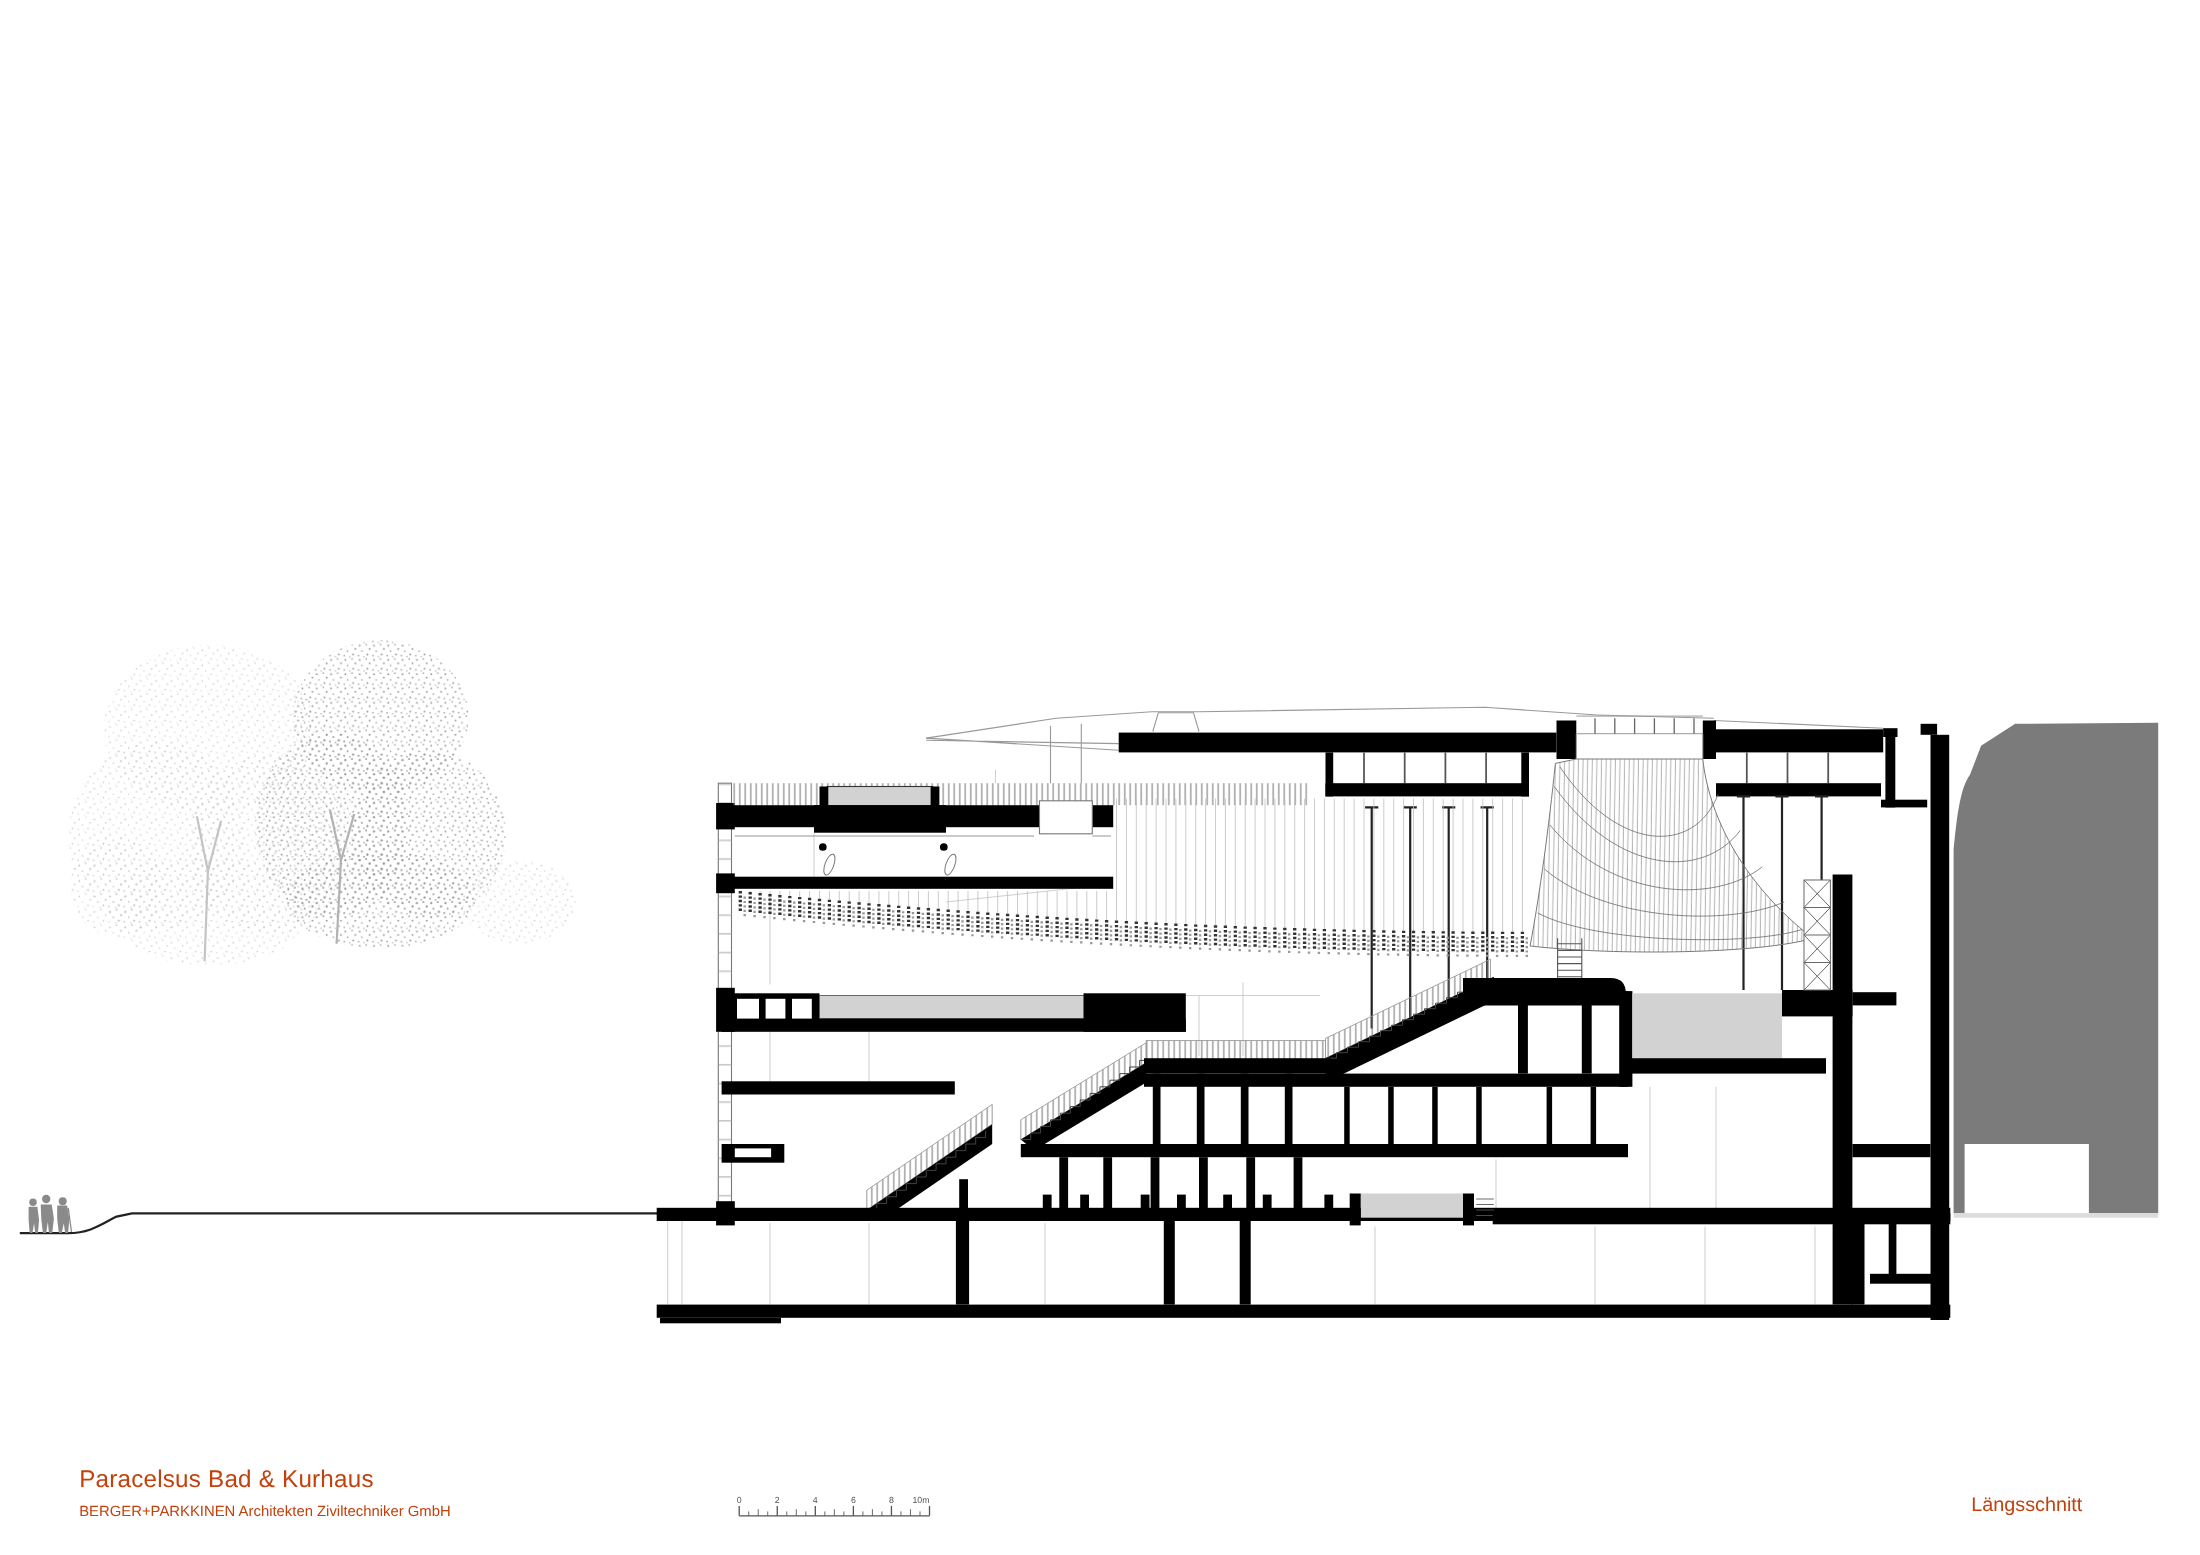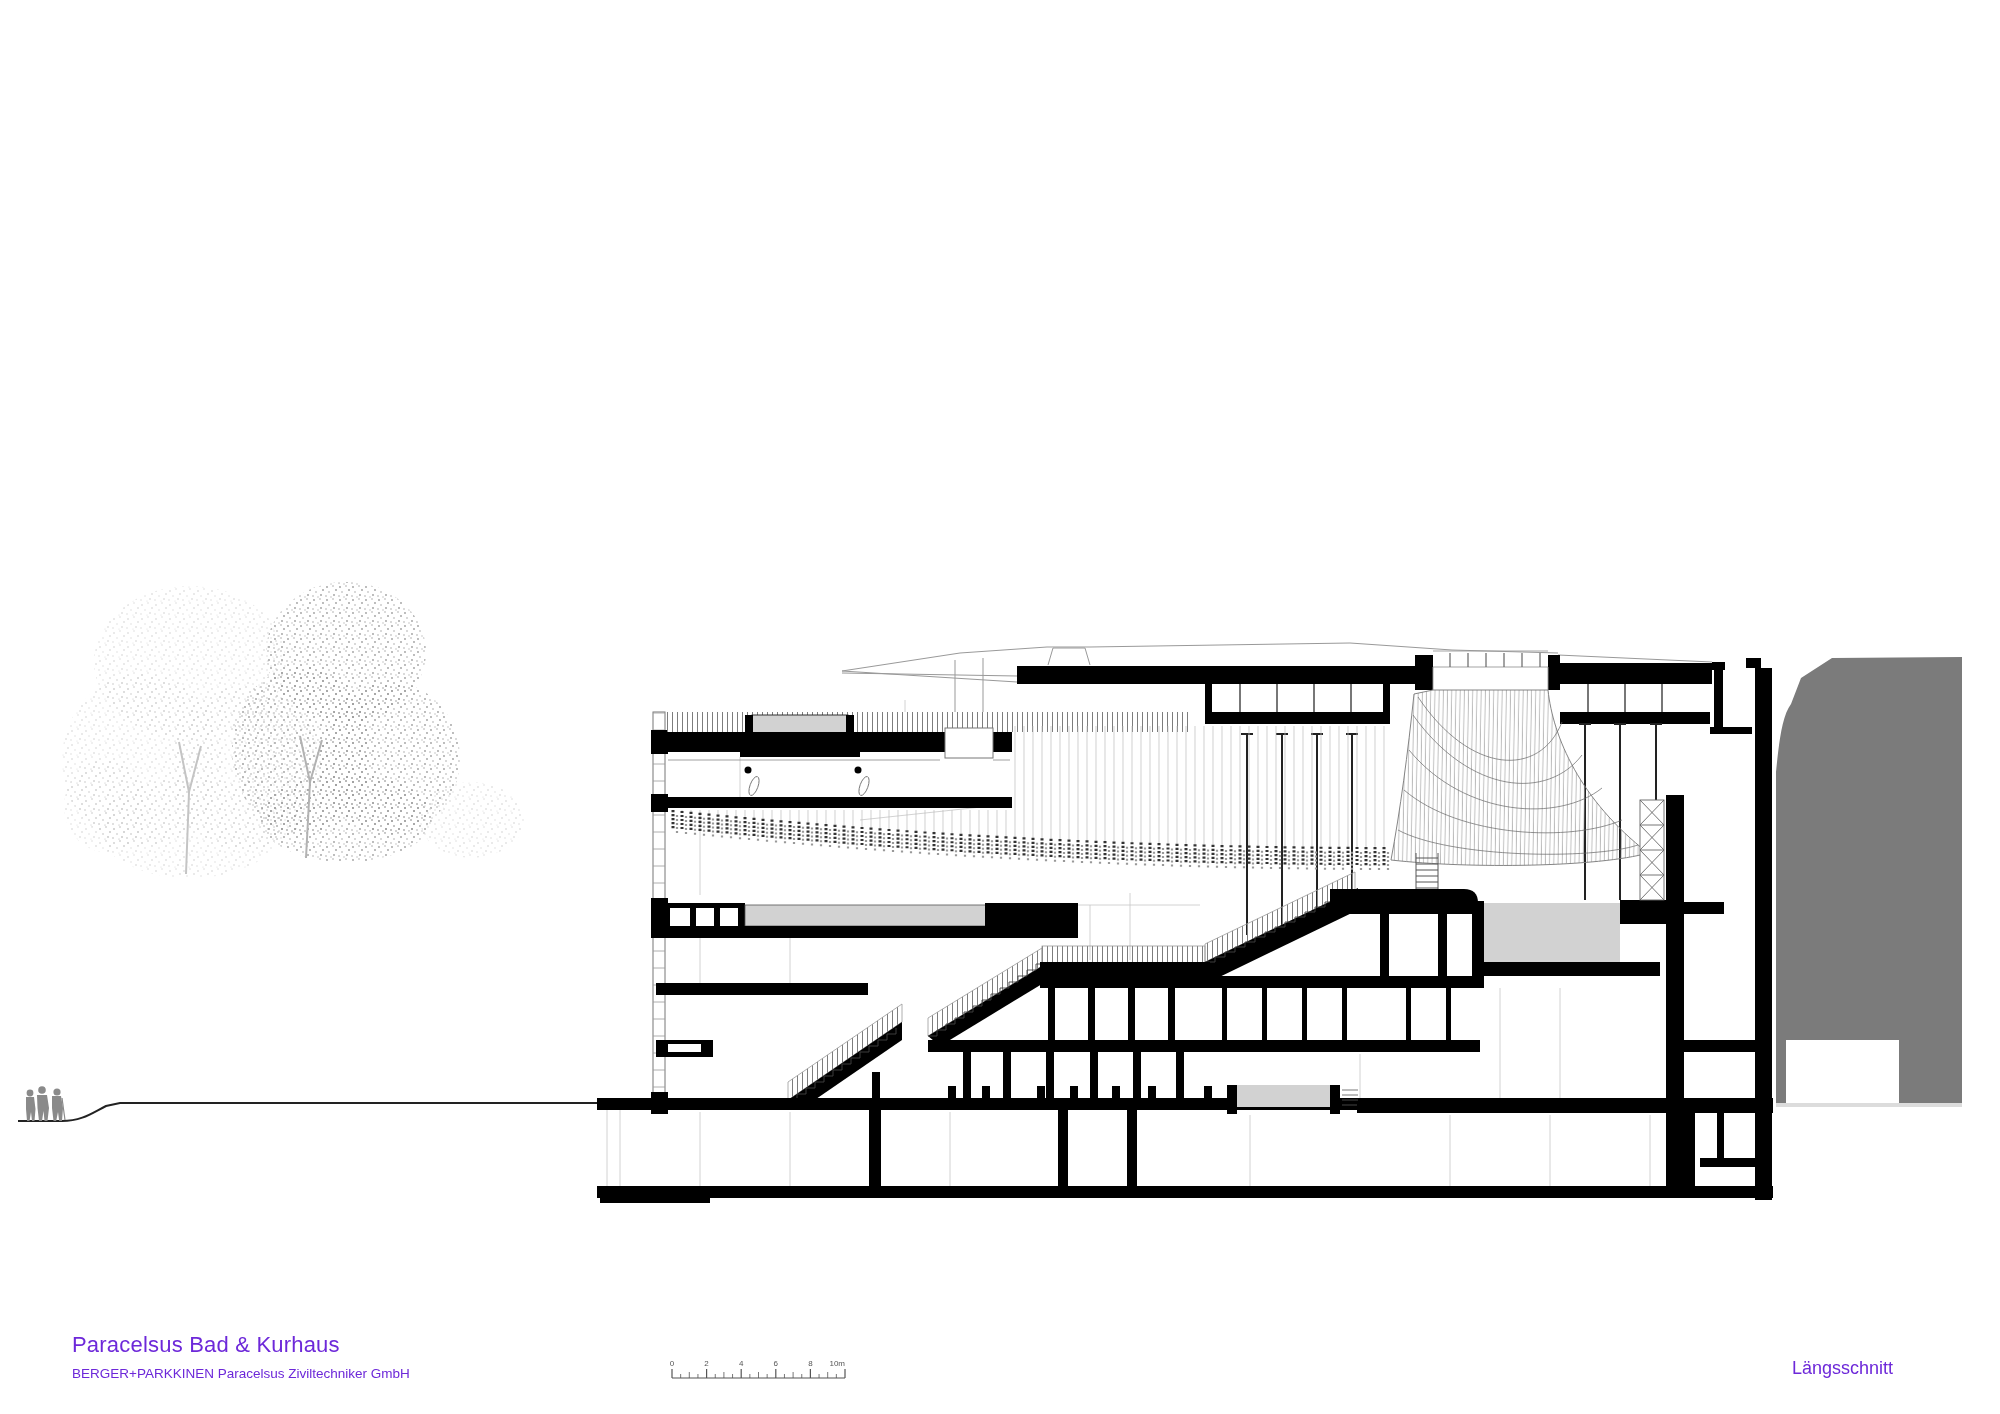--- a/index.html
+++ b/index.html
@@ -1,19 +1,19 @@
 <!DOCTYPE html>
 <html><head>
 <meta charset="utf-8">
 <style>
   html,body{margin:0;padding:0;background:#ffffff;}
   #sheet{position:relative;width:2000px;height:1414px;background:#ffffff;overflow:hidden;
          font-family:"Liberation Sans", sans-serif;}
   #drawing-svg{position:absolute;left:0;top:0;}
-  .titleblock{position:absolute;color:#6d28d9;}
+  .titleblock{position:absolute;color:#c2410c;}
   #project-title{left:72px;top:1332px;font-size:22px;letter-spacing:0.2px;}
   #firm-line{left:72px;top:1366px;font-size:13.5px;}
   #firm-line b{font-weight:normal;}
   #drawing-name{left:1792px;top:1358px;font-size:18px;font-weight:normal;}
 </style>
 </head>
 <body>
 
 <div id="sheet">
 
@@ -587,17 +587,17 @@
         <line x1="819.05" y1="1378" x2="819.05" y2="1374" stroke="#555" stroke-width="0.8"></line>
         <line x1="827.7" y1="1378" x2="827.7" y2="1372" stroke="#555" stroke-width="0.8"></line>
         <line x1="836.35" y1="1378" x2="836.35" y2="1374" stroke="#555" stroke-width="0.8"></line>
         <line x1="845" y1="1378" x2="845" y2="1369" stroke="#555" stroke-width="1.2"></line>
         <text x="845" y="1366" font-size="8" fill="#555" text-anchor="end" font-family="&quot;Liberation Sans&quot;, sans-serif">10m</text>
       </g>
 </svg>
 
 <div class="titleblock" id="project-title">Paracelsus Bad &amp; Kurhaus</div>
 <div class="titleblock" id="firm-line">
-  <b>BERGER+PARKKINEN</b><span> Paracelsus Ziviltechniker GmbH</span>
+  <b>BERGER+PARKKINEN</b><span> Architekten Ziviltechniker GmbH</span>
 </div>
 <div class="titleblock" id="drawing-name">Längsschnitt</div>
 
 </div>
 
 </body></html>

